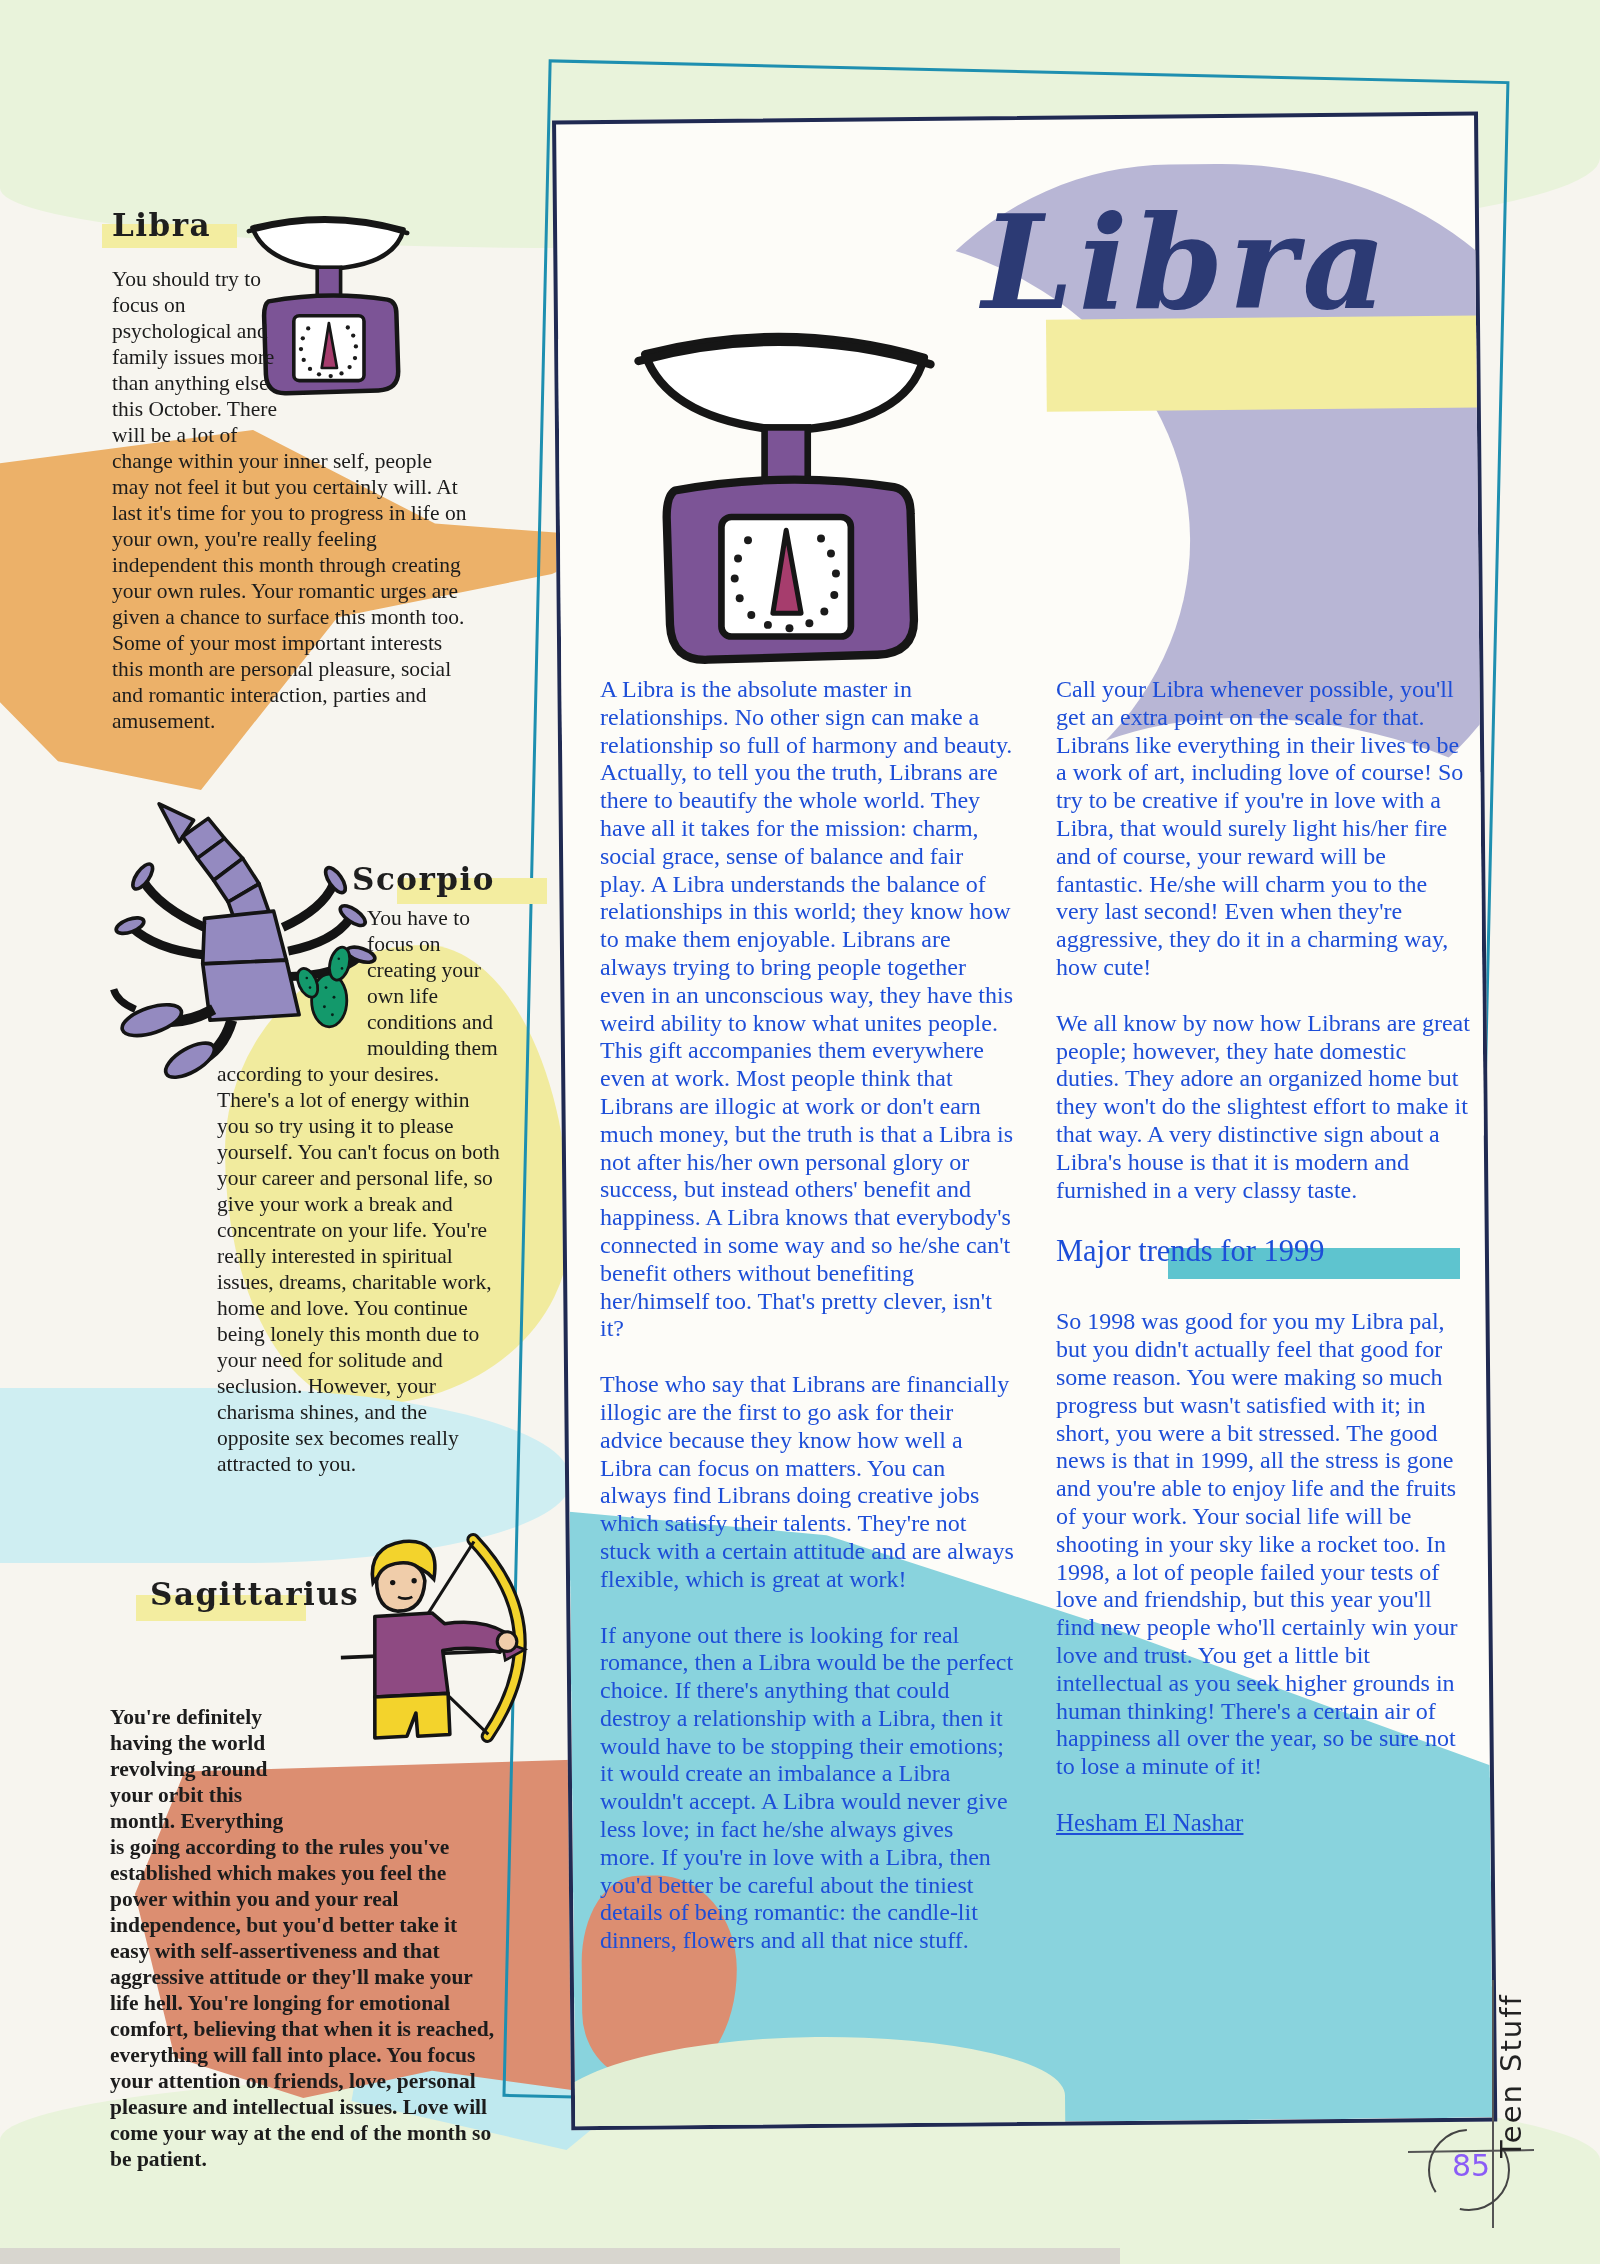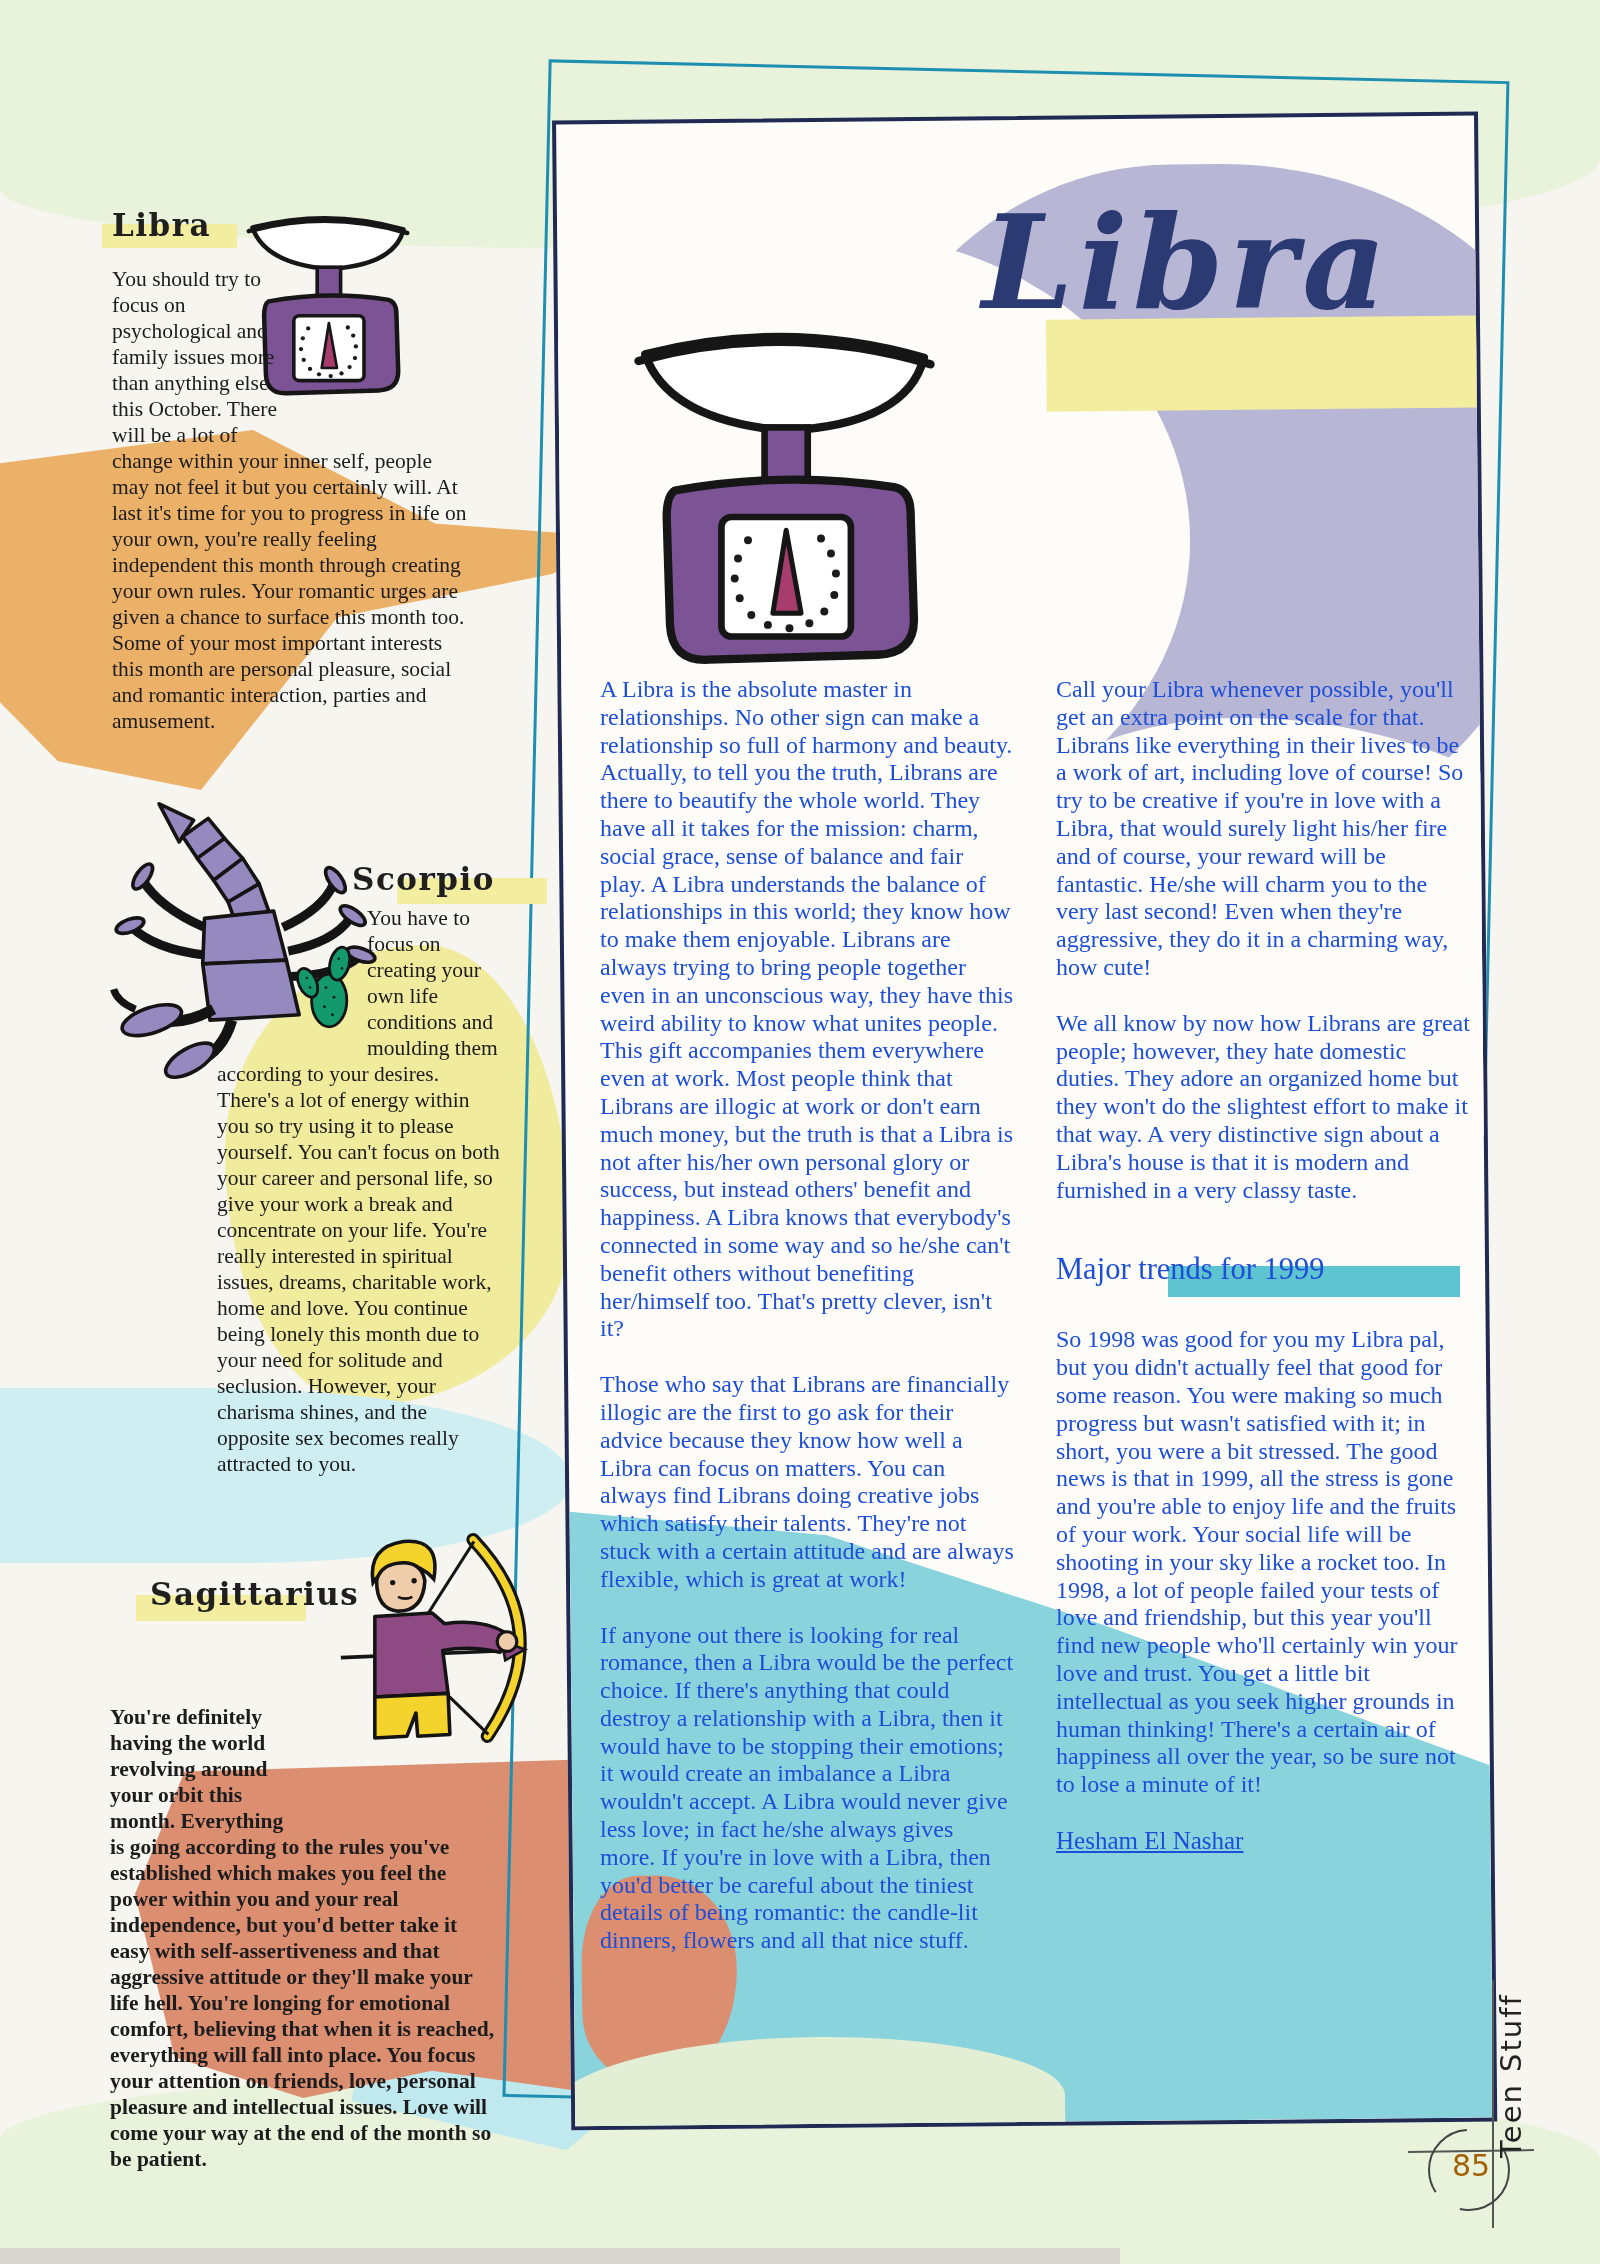--- a/index.html
+++ b/index.html
@@ -51,31 +51,31 @@
   .big-title{left:982px;top:198px;width:520px;font-family:"DejaVu Serif", serif;
           font-style:italic;font-weight:bold;font-size:130px;line-height:130px;
           letter-spacing:5px;color:#2c3a74;z-index:6;}
 
   
   .left-body{font-size:21.5px;line-height:26px;color:#1c1c1c;text-align:left;}
   .main-col{font-size:24px;line-height:27.8px;color:#1d4ed8;z-index:6;}
   .main-col p{margin:0 0 28px 0;}
   .spacer-r{float:right;}
   .spacer-l{float:left;}
-  .mt-heading{position:relative;font-size:30.5px;line-height:34px;margin:48px 0 40px 0;}
+  .mt-heading{position:relative;font-size:30.5px;line-height:34px;margin:30px 0 40px 0;}
   .mt-heading .tl{position:absolute;left:112px;top:14px;width:292px;height:31px;
           background:#5ec4cf;z-index:-1;}
   .byline{margin-top:14px;font-size:25px;text-decoration:underline;}
 
   
   .teenstuff{left:1494px;top:1978px;height:180px;writing-mode:vertical-rl;
           transform:rotate(180deg);font-family:"DejaVu Sans", sans-serif;
           font-size:29px;letter-spacing:2px;color:#222;z-index:9;}
   .pagenum{left:1448px;top:2148px;width:46px;text-align:center;
-          font-family:"DejaVu Sans", sans-serif;font-size:30px;color:#a16207;z-index:9;}
+          font-family:"DejaVu Sans", sans-serif;font-size:30px;color:#8b5cf6;z-index:9;}
   .z5{z-index:5;} .z6{z-index:6;} .z7{z-index:7;}
 </style>
 </head>
 <body>
 
 <div class="page">
 
   <div class="abs band-top"></div>
   <div class="abs band-bottom"></div>
   <div class="abs blob-orange"></div>

